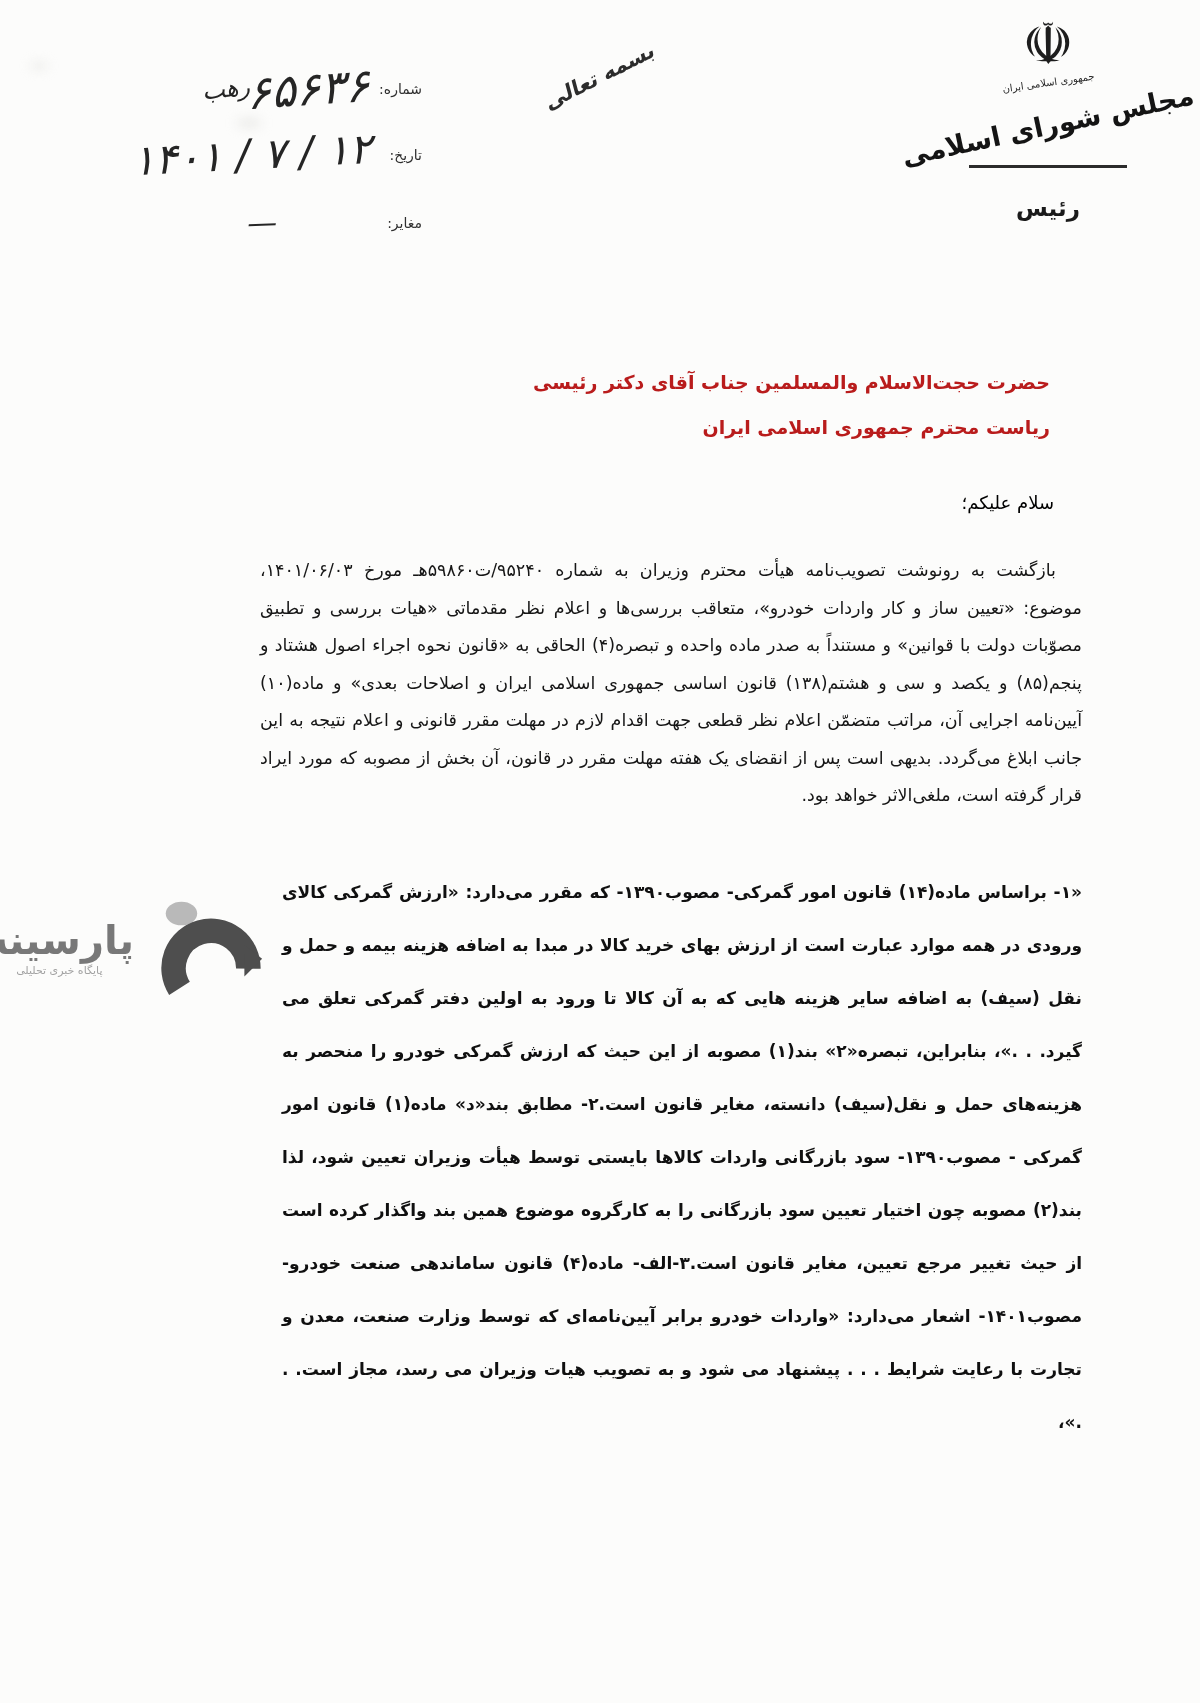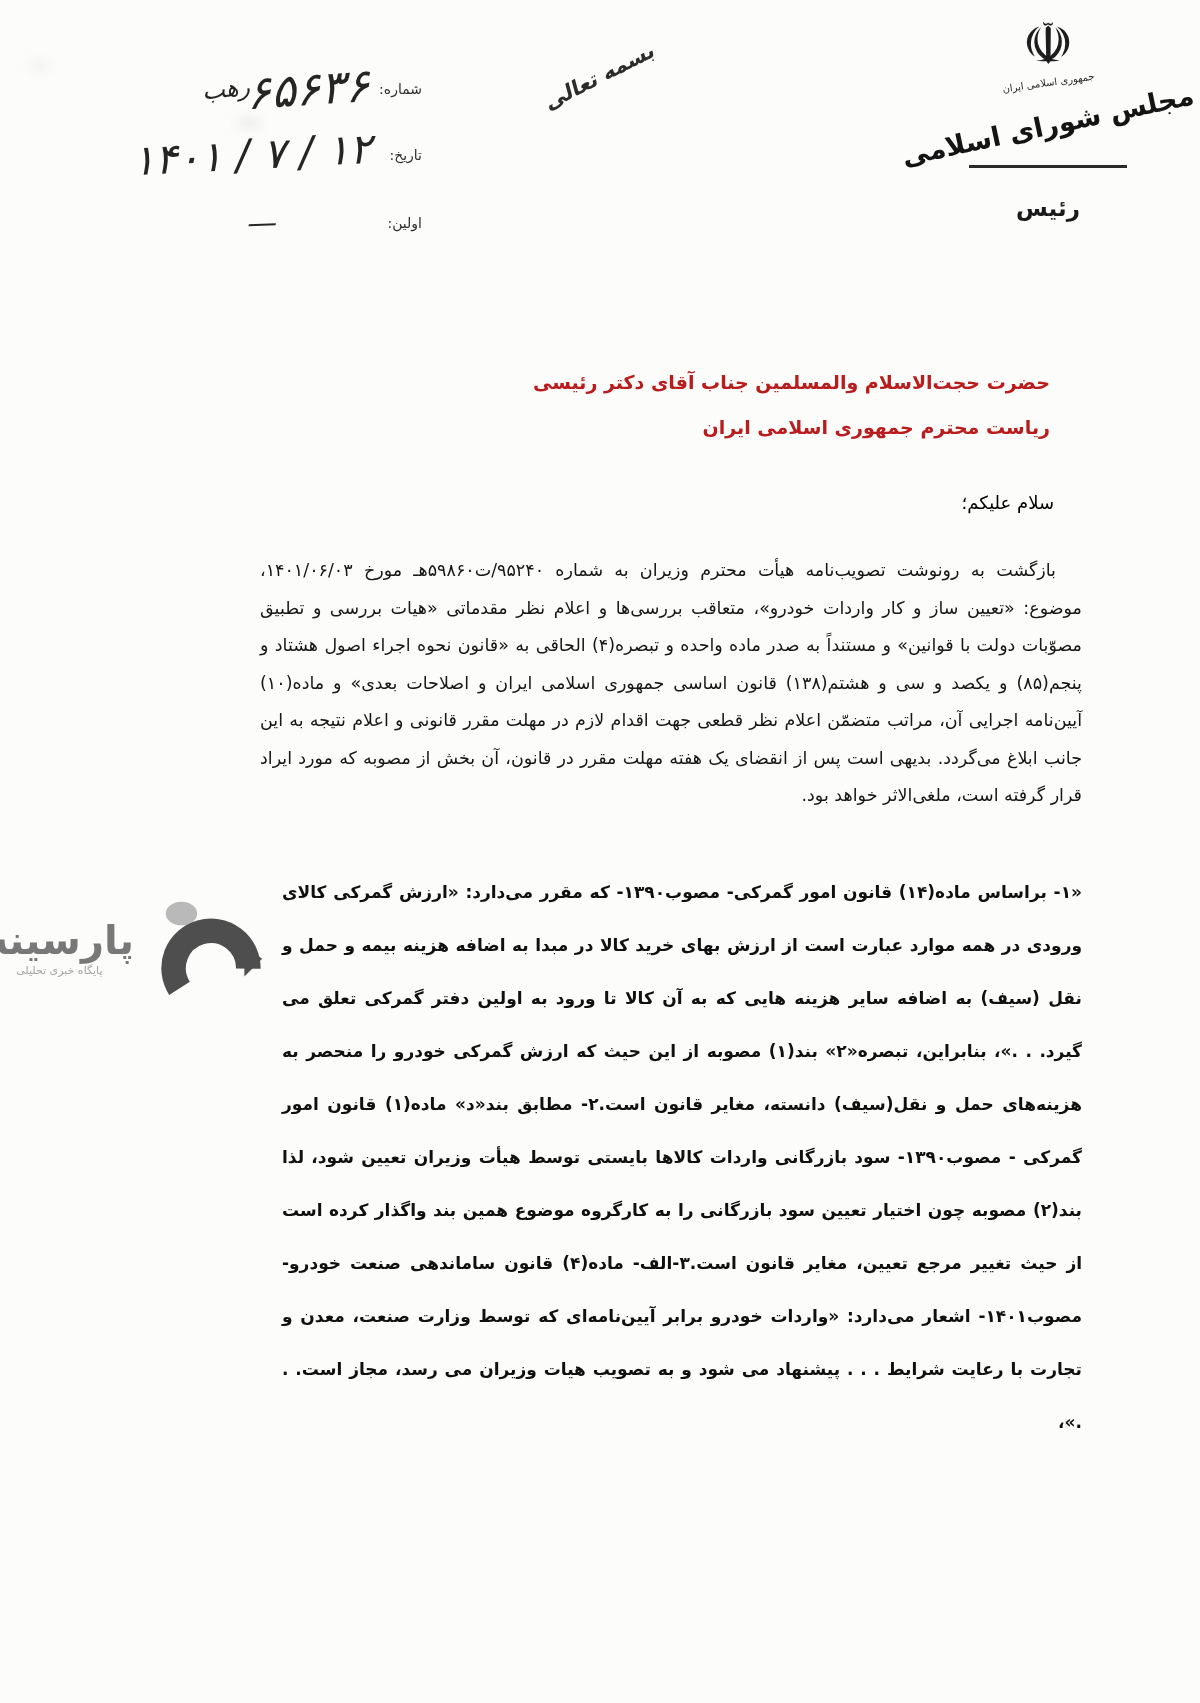--- a/index.html
+++ b/index.html
@@ -118,21 +118,21 @@
     <div class="meta-row row-number">
       <span class="meta-label">شماره:</span>
       <span class="hand hand-value">۶۵۶۳۶</span>
       <span class="hand hand-suffix">رهب</span>
     </div>
     <div class="meta-row row-date">
       <span class="meta-label">تاریخ:</span>
       <span class="hand hand-value">۱۲ / ۷ / ۱۴۰۱</span>
     </div>
     <div class="meta-row row-attach">
-      <span class="meta-label">اولین:</span>
+      <span class="meta-label">مغایر:</span>
       <span class="hand hand-value">—</span>
     </div>
   </div>
 
   <div class="besmellah">بسمه تعالی</div>
 
   <div class="recipient">
     <div>حضرت حجت‌الاسلام والمسلمین جناب آقای دکتر رئیسی</div>
     <div>ریاست محترم جمهوری اسلامی ایران</div>
   </div>

